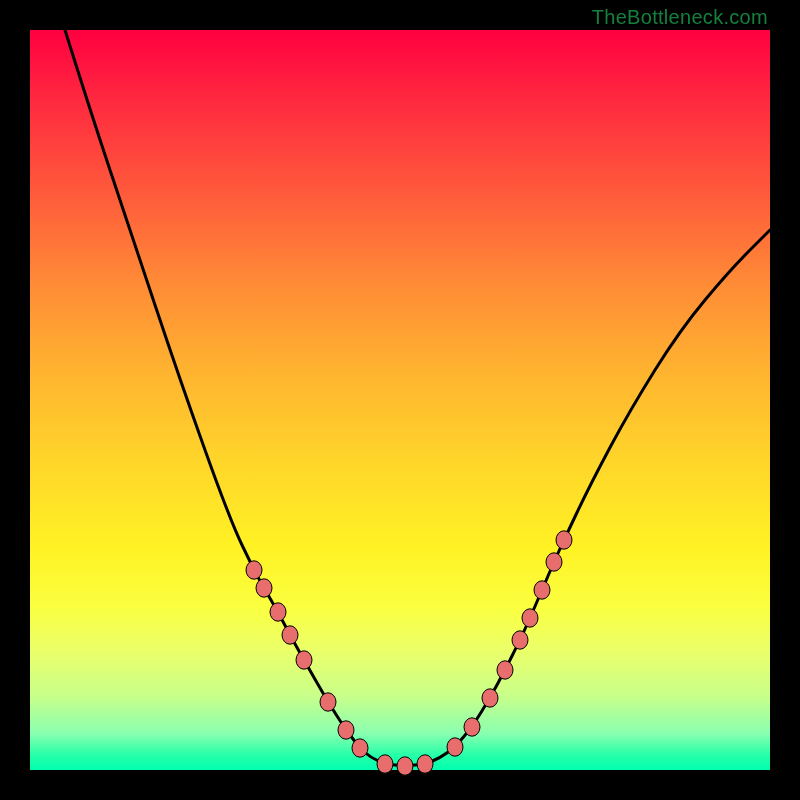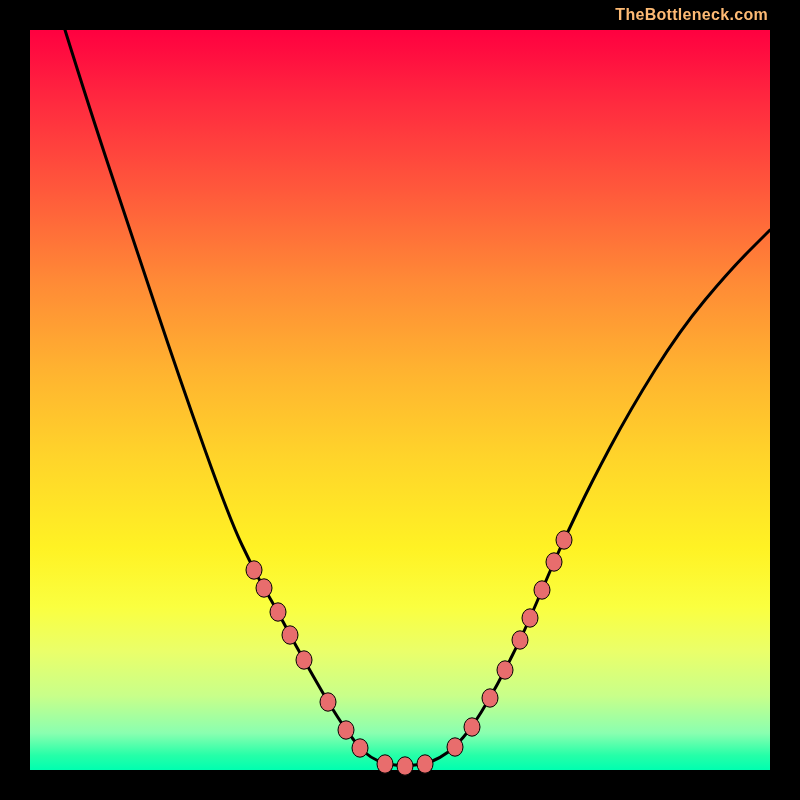--- a/index.html
+++ b/index.html
@@ -38,23 +38,23 @@
       #8affb0 95%,
       #26ffa8 98%,
       #00ffb0 100%
     );
   }
   .watermark {
     position: absolute;
     top: 6px;
     right: 32px;
     font-family: Arial, Helvetica, sans-serif;
-    font-size: 16px;
-    color: #fdba74;
-    font-weight: 700;
+    font-size: 20px;
+    color: #15803d;
+    font-weight: 400;
     letter-spacing: 0.3px;
   }
   svg.curve {
     position: absolute;
     top: 0;
     left: 0;
     width: 740px;
     height: 740px;
     overflow: visible;
   }

